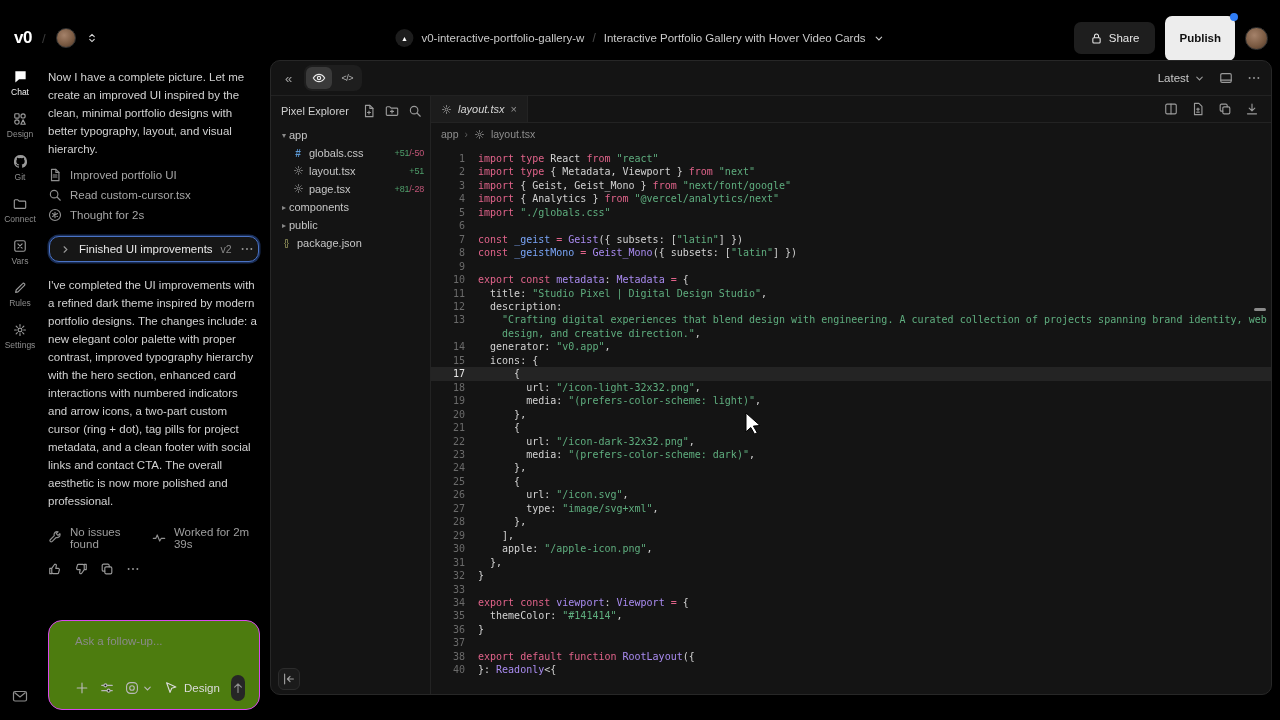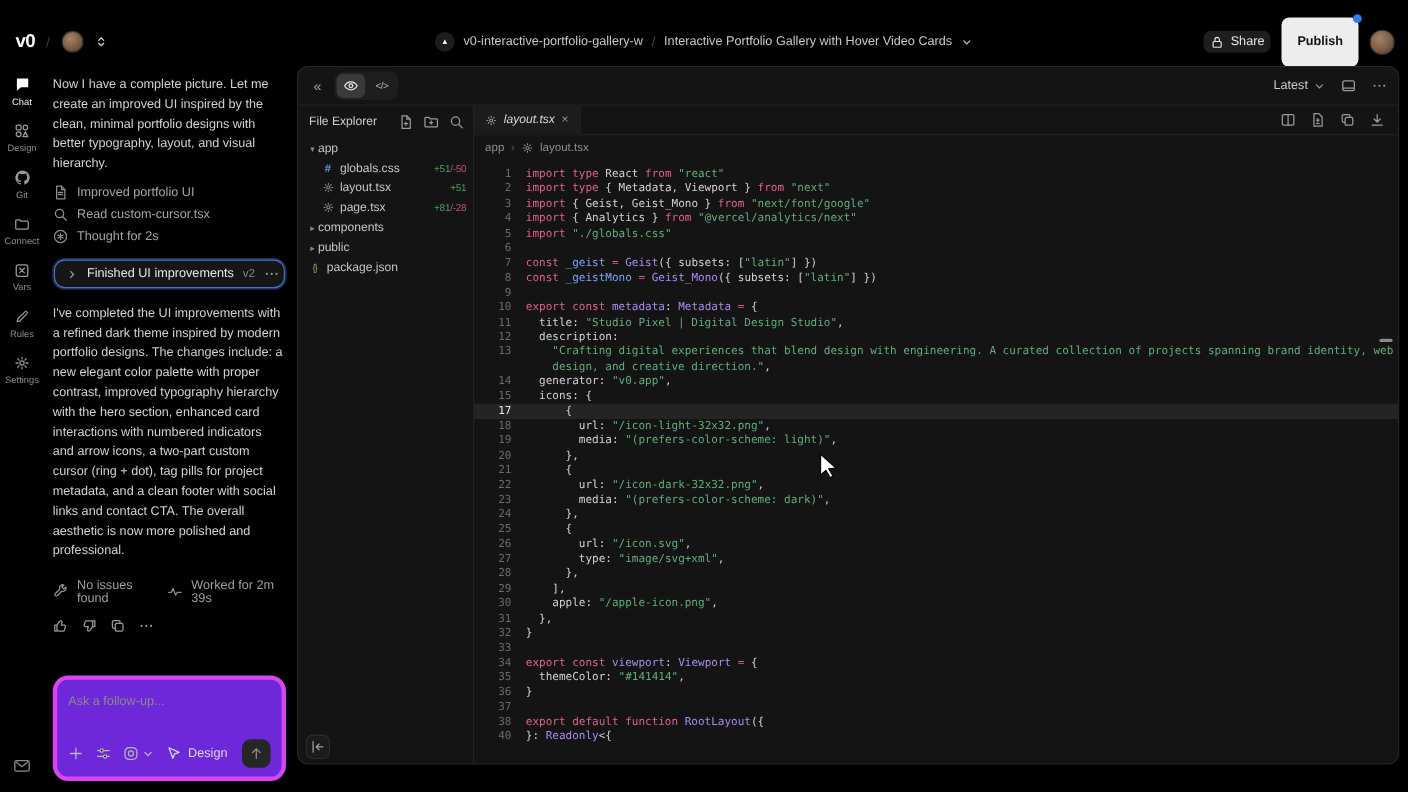--- a/index.html
+++ b/index.html
@@ -18,21 +18,21 @@
     background:radial-gradient(circle at 40% 35%, #a5826a 0%, #7c5c44 55%, #4a3526 100%);
     border:1px solid #333; }
   .hdr-center { position:absolute; left:50%; transform:translateX(-50%); display:flex;
     align-items:center; gap:8px; font-size:11.5px; color:#c9c9c9; white-space:nowrap; }
   .vercel-chip { width:18px; height:18px; border-radius:50%; background:#1d1d1d; display:flex;
     align-items:center; justify-content:center; font-size:7px; color:#fff; }
   .crumb-sep { color:#4a4a4a; font-size:12px; }
   .crumb-sep::before { content:"/"; }
   .hdr-right { margin-left:auto; display:flex; align-items:center; gap:10px; }
   .btn-share { display:flex; align-items:center; gap:6px; background:#1e1e1e; color:#e6e6e6;
-    border:none; border-radius:7px; height:20px; padding:0 6px; font-size:11.5px; }
+    border:none; border-radius:7px; height:32px; padding:0 16px; font-size:11.5px; }
   .btn-publish { position:relative; background:#ededed; color:#111; border:none;
     border-radius:7px; height:45px; padding:0 14px; font-size:11.5px; font-weight:bold; }
   .btn-publish .dot { position:absolute; top:-3px; right:-3px; width:8px; height:8px;
     border-radius:50%; background:#2f7df6; }
   .avatar.lg { width:23px; height:23px; }
 
   
   .rail { position:absolute; left:0; top:60px; bottom:0; width:40px; display:flex;
     flex-direction:column; align-items:center; gap:9px; padding-top:6px; }
   .rail-item { display:flex; flex-direction:column; align-items:center; gap:3px;
@@ -55,22 +55,22 @@
     border-radius:10px; height:26px; padding:0 10px; margin:2px 1px 14px 1px; cursor:pointer; }
   .task-card .chev { color:#9a9a9a; }
   .task-title { font-size:11.5px; color:#e8e8e8; white-space:nowrap; }
   .task-ver { font-size:10.5px; color:#8a8a8a; }
   .task-menu { margin-left:auto; color:#9a9a9a; }
   .chat-status { display:flex; flex-direction:row; gap:9px; margin:6px 0 10px; }
   .status-row { display:flex; align-items:center; gap:8px; font-size:11.5px; color:#9f9f9f; }
   .status-row .icon { color:#8f8f8f; }
   .chat-actions { display:flex; align-items:center; gap:12px; color:#9a9a9a; margin-top:2px; }
   .chat-actions .icon { cursor:pointer; }
-  .composer { margin-top:auto; background:#6d28d9; border:4px solid #d946ef; border-radius:14px;
-    padding:10px 10px 8px; }
+  .composer { margin-top:auto; background:#4d7c0f; border:1px solid #d946ef; border-radius:14px;
+    padding:10px 26px 8px; }
   .composer input { width:100%; background:transparent; border:none; outline:none;
     color:#d8d8d8; font-size:11.5px; font-family:inherit; }
   .composer input::placeholder { color:#8a8a8a; }
   .composer-row { display:flex; align-items:center; gap:11px; margin-top:26px; color:#b9b9b9; }
   .model-combo { display:flex; align-items:center; gap:3px; }
   .design-mode { display:flex; align-items:center; gap:6px; font-size:11.5px; color:#dcdcdc; }
   .send-btn { margin-left:auto; width:26px; height:26px; border-radius:8px; background:#262626;
     border:none; color:#8f8f8f; display:flex; align-items:center; justify-content:center; }
 
   
@@ -431,21 +431,21 @@
             <circle cx="8" cy="8" r="1.1"></circle>
             <circle cx="13" cy="8" r="1.1"></circle>
           </svg>
         </span>
     </div>
   </div>
   <div class="content">
 
     <div class="explorer">
       <div class="exp-head">
-        <span class="exp-title">File Explorer</span>
+        <span class="exp-title">Pixel Explorer</span>
         <span class="icon">
             <svg width="14" height="14" viewBox="0 0 16 16" fill="none" stroke="currentColor" stroke-width="1.3" stroke-linecap="round" stroke-linejoin="round">
               <path d="M4 1.5h5L12.5 5v9.5H4z"></path>
               <path d="M9 1.5V5h3.5M8 8v3.4M6.3 9.7h3.4"></path>
             </svg>
           </span>
         <span class="icon">
             <svg width="14" height="14" viewBox="0 0 16 16" fill="none" stroke="currentColor" stroke-width="1.3" stroke-linecap="round" stroke-linejoin="round">
               <path d="M1.5 4.2a1 1 0 0 1 1-1h3L7 4.7h6.5a1 1 0 0 1 1 1v6.3a1 1 0 0 1-1 1h-11a1 1 0 0 1-1-1z"></path>
               <path d="M8 6.8v3.4M6.3 8.5h3.4"></path>

